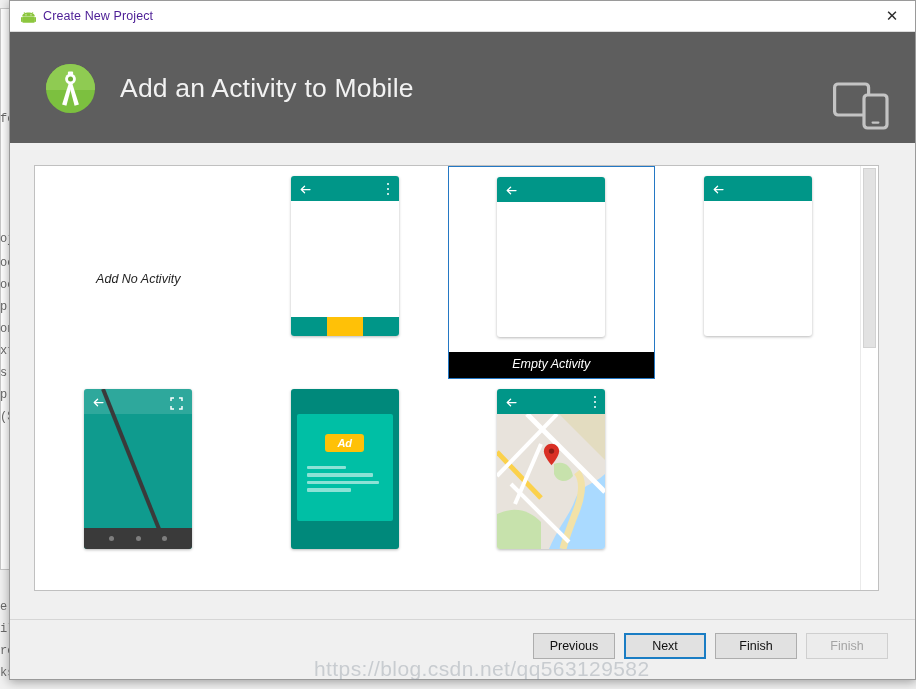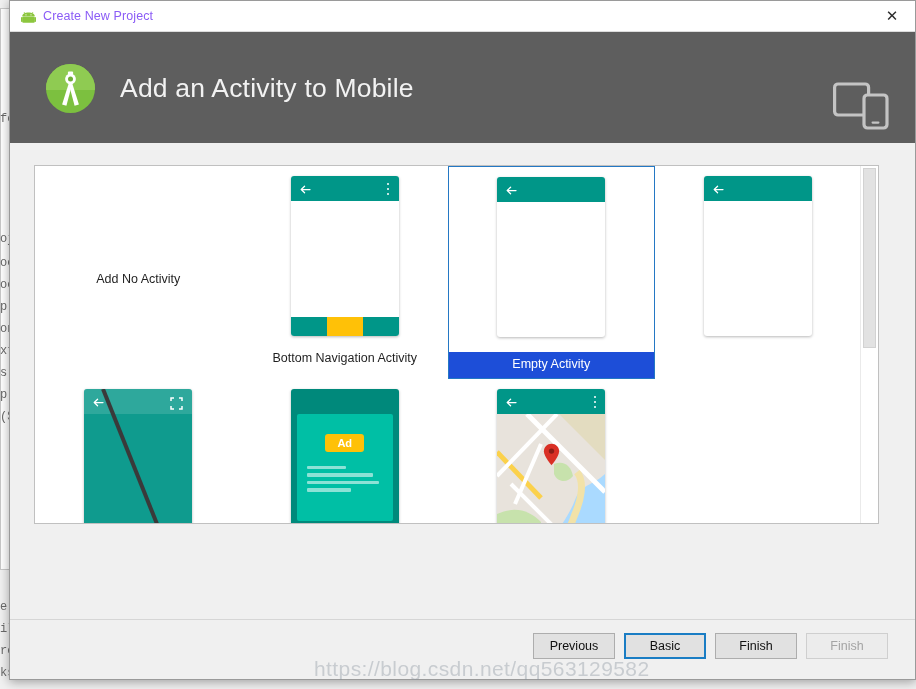--- a/index.html
+++ b/index.html
@@ -46,21 +46,21 @@
     background: #ffffff;
     border-bottom: 1px solid #dcdcdc;
     display: flex; align-items: center;
   }
   #titlebar .tb-icon {
     margin-left: 11px; margin-right: 7px;
     width: 15px; height: 15px;
     display: flex; align-items: flex-end; justify-content: center;
   }
   #titlebar .tb-title {
-    font-size: 12.5px; color: #8b5cf6; letter-spacing: .1px;
+    font-size: 12.5px; color: #4c1d95; letter-spacing: .1px;
   }
   #titlebar .tb-close {
     position: absolute; right: 0; top: 0;
     width: 46px; height: 30px;
     display: flex; align-items: center; justify-content: center;
     font-size: 15px; color: #2b2b2b; cursor: default;
   }
 
   
   #header {
@@ -87,25 +87,26 @@
     position: absolute;
     left: 0; right: 0;
     top: 142px; bottom: 59px;
     background: #f0f0f0;
   }
 
   
   #gallery-panel {
     position: absolute;
     left: 24px; top: 22px;
-    width: 845px; height: 359px;
+    width: 845px; height: 426px;
     background: #ffffff;
     border: 1px solid #c0c0c0;
     box-sizing: border-box;
     overflow: hidden;
+    font-style: italic;
   }
   #gallery-grid {
     position: absolute;
     left: 0; top: 0; right: 17px; bottom: 0;
     display: grid;
     grid-template-columns: repeat(4, 1fr);
     grid-auto-rows: 213px;
     align-content: start;
   }
   .tpl-cell {
@@ -131,21 +132,21 @@
     text-align: center;
     width: 100%;
     box-sizing: border-box;
     padding: 3px 2px;
     line-height: 15px;
   }
   .tpl-cell.selected .tpl-label {
     position: absolute;
     left: 0; right: 0; bottom: 0;
     margin: 0;
-    background: #1d4ed8;
+    background: #000000;
     color: #ffffff;
     padding: 5px 2px 6px 2px;
   }
   .tpl-cell.noactivity .tpl-thumb-wrap { visibility: hidden; }
   .tpl-cell.noactivity .tpl-label {
     position: absolute;
     left: 0; right: 0; top: 103px;
     margin: 0;
   }
 
@@ -411,21 +412,20 @@
                     <i></i>
                   </span>
               </div>
               <div class="bottomnav">
                 <span class="t"></span>
                   <span class="y"></span>
                   <span class="t"></span>
               </div>
             </div>
           </div>
-          <div class="tpl-label">Bottom Navigation Activity</div>
         </div>
 
         <div class="tpl-cell selected">
           <div class="tpl-thumb-wrap">
             <div class="phone">
               <div class="appbar">
                 <span class="back">
                   <svg width="13" height="13" viewBox="0 0 13 13">
                     <path d="M11 6.5 H2.4 M5.6 3.2 L2.2 6.5 L5.6 9.8" fill="none" stroke="#fff" stroke-width="1.25" stroke-linecap="round" stroke-linejoin="round"></path>
                   </svg>
@@ -546,21 +546,21 @@
 
       <div id="gallery-scrollbar">
         <div class="thumb"></div>
       </div>
     </div>
   </div>
 
   <div id="footer">
     <div class="btnrow">
       <div class="wbtn">Previous</div>
-      <div class="wbtn focused">Basic</div>
+      <div class="wbtn focused">Next</div>
       <div class="wbtn">Finish</div>
       <div class="wbtn disabled">Finish</div>
     </div>
   </div>
 
 </div>
 
 <div id="watermark">https://blog.csdn.net/qq563129582</div>
 
 </body></html>

